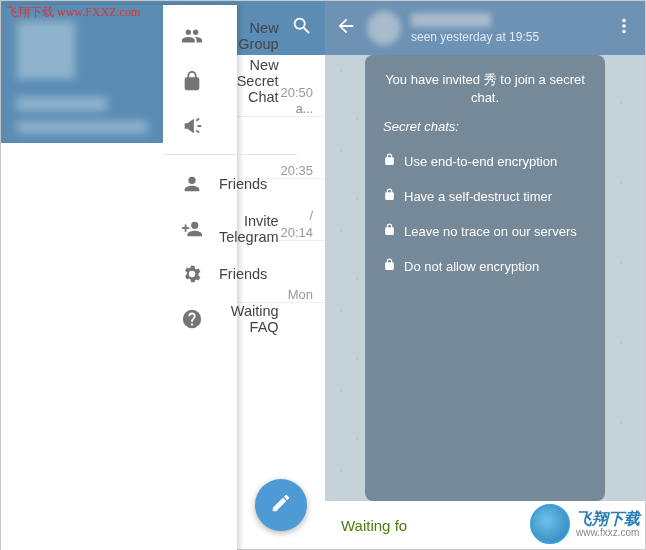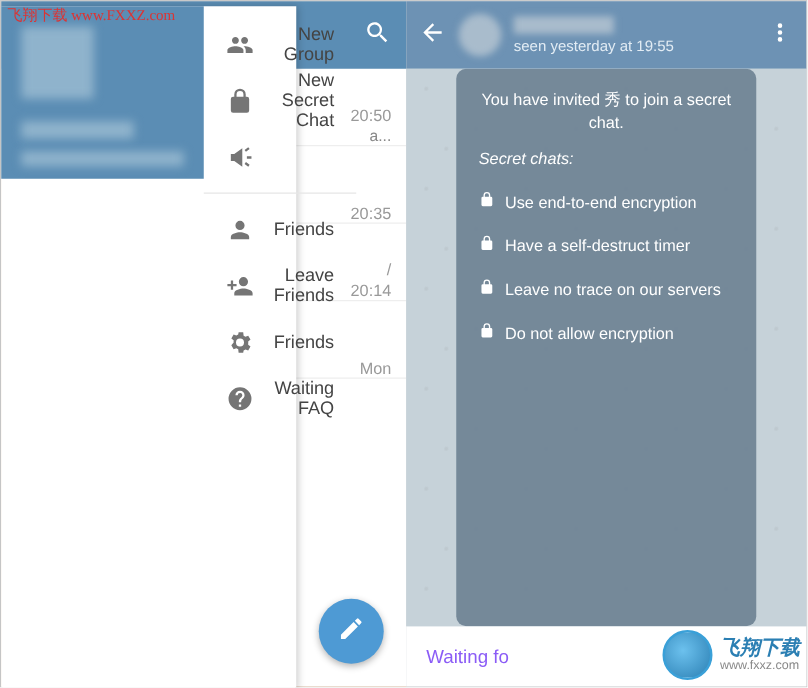--- a/index.html
+++ b/index.html
@@ -37,21 +37,21 @@
 .right-appbar .title-area { flex: 1; }
 .right-appbar .contact-name-blur { width: 80px; height: 14px; background: #a9bccc; filter: blur(3px); margin-bottom: 3px; }
 .right-appbar .status { font-size: 12px; color: #e2ecf4; }
 .chat-bg { flex: 1; position: relative; background: #c6d2d9; overflow: hidden; display: flex; justify-content: center; }
 .chat-bg::before { content: ""; position: absolute; inset: 0; opacity: 0.12; background-image: radial-gradient(circle at 20% 20%, #888 1px, transparent 2px), radial-gradient(circle at 70% 60%, #888 1px, transparent 2px), radial-gradient(circle at 40% 80%, #888 1px, transparent 2px); background-size: 80px 80px; }
 .info-card { width: 240px; background: rgba(110,130,148,.92); border-radius: 8px; padding: 16px 18px; color: #fff; font-size: 13px; z-index: 1; }
 .info-card .card-title { text-align: center; margin-bottom: 12px; line-height: 1.4; }
 .info-card .subhead { margin-bottom: 8px; font-style: italic; }
 .feature { display: flex; align-items: center; gap: 8px; margin-bottom: 8px; margin-top: 19px; }
 .feature svg { width: 13px; height: 13px; fill: #fff; flex-shrink: 0; }
-.input-bar { height: 48px; background: #fff; display: flex; align-items: center; padding: 0 16px; color: #8b5cf6; font-size: 15px; }
+.input-bar { height: 48px; background: #fff; display: flex; align-items: center; padding: 0 16px; color: #4d7c0f; font-size: 15px; }
 
 
 .wm-top { position: absolute; top: 4px; left: 6px; font-size: 12px; color: #d33; z-index: 20; font-family: SimSun, serif; }
 .wm-bottom { position: absolute; bottom: 6px; right: 6px; z-index: 20; display: flex; align-items: center; gap: 6px; }
 .wm-bottom .badge { width: 40px; height: 40px; border-radius: 20px; border: 2px solid #3aa0d8; background: radial-gradient(circle at 40% 40%, #6cc1ee, #2b7fb3); }
 .wm-bottom .txt { display: flex; flex-direction: column; line-height: 1.1; }
 .wm-bottom .txt .cn { color: #2b7fb3; font-size: 16px; font-style: italic; font-weight: bold; font-family: SimHei, sans-serif; }
 .wm-bottom .txt .url { color: #888; font-size: 10px; }
 </style>
 </head>
@@ -125,21 +125,21 @@
               </svg>
             </span>
           <span>Friends</span>
         </div>
         <div class="menu-item">
           <span class="mi-icon">
               <svg viewBox="0 0 24 24">
                 <path d="M15 12a4 4 0 100-8 4 4 0 000 8zm-9-2V7H4v3H1v2h3v3h2v-3h3v-2H6zm9 4c-2.67 0-8 1.34-8 4v2h16v-2c0-2.66-5.33-4-8-4z"></path>
               </svg>
             </span>
-          <span>Leave Friends</span>
+          <span>Invite Telegram</span>
         </div>
         <div class="menu-item">
           <span class="mi-icon">
               <svg viewBox="0 0 24 24">
                 <path d="M19.14 12.94a7.07 7.07 0 000-1.88l2.03-1.58-2-3.46-2.39.96a7.03 7.03 0 00-1.62-.94L14.8 3h-4l-.36 2.04c-.58.23-1.12.54-1.62.94l-2.39-.96-2 3.46 2.03 1.58a7.07 7.07 0 000 1.88L4.43 14.5l2 3.46 2.39-.96c.5.4 1.04.71 1.62.94L10.8 21h4l.36-2.04c.58-.23 1.12-.54 1.62-.94l2.39.96 2-3.46-2.03-1.58zM12 15.5A3.5 3.5 0 1112 8.5a3.5 3.5 0 010 7z"></path>
               </svg>
             </span>
           <span>Friends</span>
         </div>
         <div class="menu-item">

